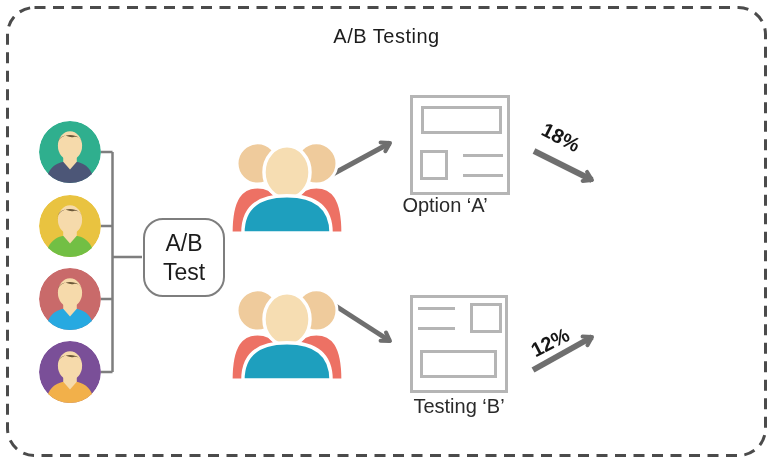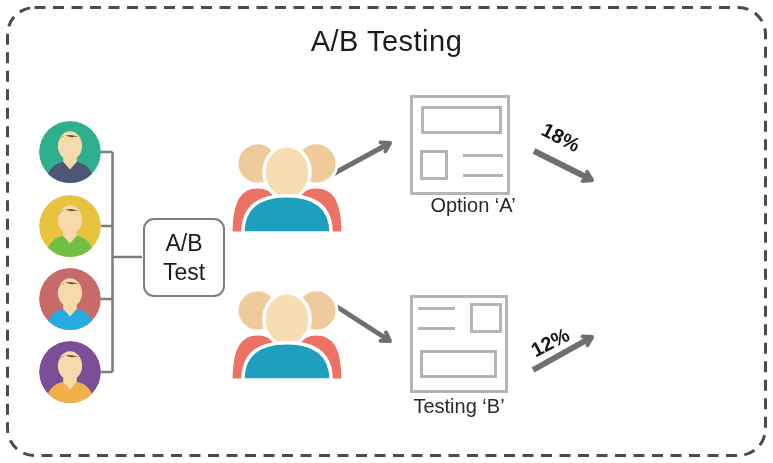--- a/index.html
+++ b/index.html
@@ -5,36 +5,36 @@
   html,body { margin:0; padding:0; background:#fff; }
   * { box-sizing:border-box; }
   #stage {
     position:relative; width:773px; height:463px; background:#ffffff;
     font-family:"Liberation Sans","DejaVu Sans",sans-serif; overflow:hidden;
   }
   #canvas { position:absolute; left:0; top:0; width:773px; height:463px; }
 
   .title {
     position:absolute; left:0; right:0; top:25px; text-align:center;
-    font-size:29px; color:#1c1c1c; letter-spacing:0.5px;
+    font-size:20px; color:#1c1c1c; letter-spacing:0.5px;
   }
 
   .avatar { position:absolute; left:39px; width:62px; height:62px; }
   .avatar-1 { top:121px; --bg:var(--av1-bg); --shirt:var(--av1-shirt); }
   .avatar-2 { top:195px; --bg:var(--av2-bg); --shirt:var(--av2-shirt); }
   .avatar-3 { top:268px; --bg:var(--av3-bg); --shirt:var(--av3-shirt); }
   .avatar-4 { top:341px; --bg:var(--av4-bg); --shirt:var(--av4-shirt); }
   .av-bg   { fill:var(--bg); }
   .av-shirt{ fill:var(--shirt); }
   .av-skin { fill:var(--skin); }
   .av-hair { fill:var(--hair); }
 
   .test-box {
     position:absolute; left:143px; top:218px; width:82px; height:79px;
-    border:2.5px solid var(--connector); border-radius:11px; background:#fff;
+    border:2.5px solid var(--connector); border-radius:20px; background:#fff;
     display:flex; align-items:center; justify-content:center;
     font-size:23px; line-height:1.22; color:#1c1c1c; text-align:center;
     white-space:pre-line;
   }
 
   .group { position:absolute; left:228px; width:118px; height:96px; }
   .group-a { top:137px; }
   .group-b { top:284px; }
   .g-bhead { fill:var(--gb-head); stroke:#fff; stroke-width:3; }
   .g-bbody { fill:var(--gb-body); stroke:#fff; stroke-width:3; }
@@ -54,21 +54,21 @@
 
   .wfb-line1  { left:5px;  top:9px;  width:37px; }
   .wfb-line2  { left:5px;  top:29px; width:37px; }
   .wfb-square { left:57px; top:5px;  width:32px; height:30px; }
   .wfb-footer { left:7px;  top:52px; width:77px; height:28px; }
 
   .option-label {
     position:absolute; width:130px; text-align:center;
     font-size:20px; color:#2a2a2a;
   }
-  .label-a { left:408px; top:194px; }
+  .label-a { left:380px; top:194px; }
   .label-b { left:394px; top:395px; }
 
   .pct {
     position:absolute; width:62px; height:26px; text-align:center;
     font-size:20px; font-weight:bold; color:#161616;
   }
   .pct-a { left:529px; top:126px; transform:rotate(27deg); }
   .pct-b { left:520px; top:331px; transform:rotate(-27deg); }
 
   .goal {

